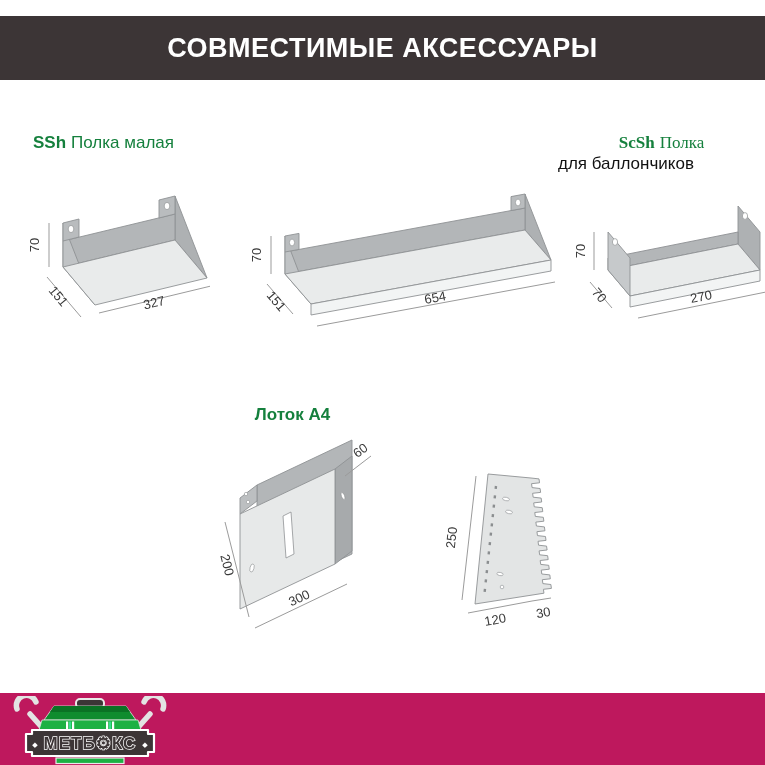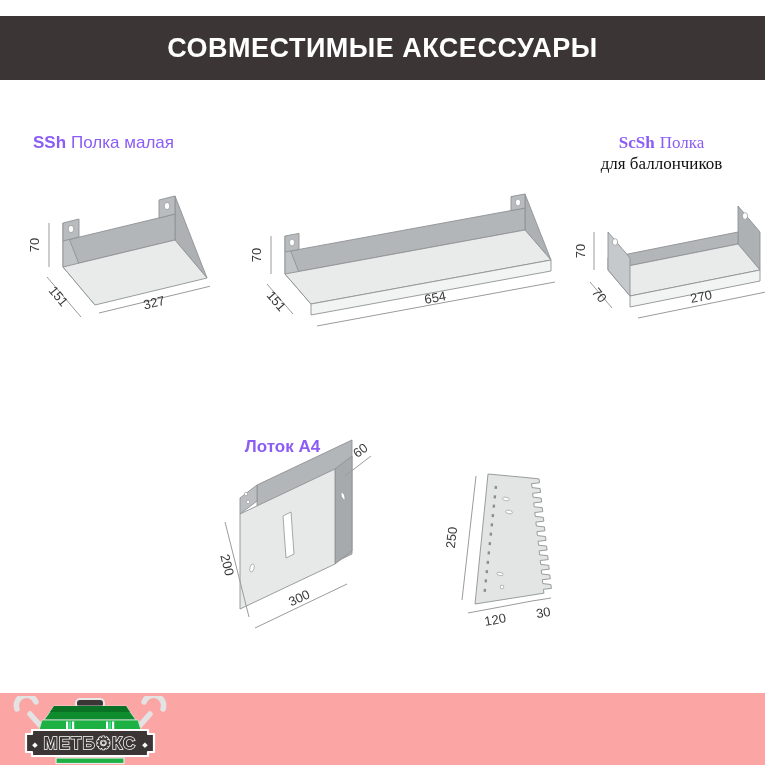--- a/index.html
+++ b/index.html
@@ -4,29 +4,29 @@
 <style>
   html,body{margin:0;padding:0;background:#888;}
   .page{position:relative;width:765px;height:765px;background:#fff;overflow:hidden;
         font-family:"Liberation Sans", sans-serif;}
   
   .hdr{position:absolute;left:0;top:16px;width:765px;height:64px;background:#3c3536;
        display:flex;align-items:center;justify-content:center;}
   .hdr h1{margin:0;color:#fff;font-size:27px;font-weight:bold;letter-spacing:.5px;}
   
   .prod{position:absolute;}
-  .ptitle{font-size:17px;color:#8b5cf6;line-height:21px;white-space:nowrap;}
+  .ptitle{font-size:17px;color:#15803d;line-height:21px;white-space:nowrap;}
   .ptitle .b{font-weight:bold;}
   .ptitle .rest{margin-left:5px;}
   .tcenter{text-align:center;}
-  .ptitle2{font-size:17px;color:#111;line-height:21px;text-align:center;font-family:Liberation Serif, serif;}
+  .ptitle2{font-size:17px;color:#111;line-height:21px;text-align:left;}
   .draw{position:absolute;}
   svg text.dim{font-family:"Liberation Sans",sans-serif;font-size:13px;fill:#3a3a3a;}
   
-  .ftr{position:absolute;left:0;top:693px;width:765px;height:72px;background:#fca5a5;overflow:hidden;}
+  .ftr{position:absolute;left:0;top:693px;width:765px;height:72px;background:#be185d;overflow:hidden;}
   .logo{position:absolute;left:10px;top:3px;}
 </style>
 </head>
 <body>
 
 <div class="page">
 
   <div class="hdr">
     <h1>СОВМЕСТИМЫЕ АКСЕССУАРЫ</h1>
   </div>
@@ -101,21 +101,21 @@
         <line x1="32" y1="84" x2="54" y2="110"></line>
         <line x1="80" y1="120" x2="208" y2="94"></line>
       </g>
       <text class="dim" text-anchor="middle" transform="rotate(-90 27 53)" x="27" y="53">70</text>
       <text class="dim" text-anchor="middle" transform="rotate(50 38 100)" x="38" y="100">70</text>
       <text class="dim" text-anchor="middle" transform="rotate(-11 144 103)" x="144" y="103">270</text>
     </svg>
   </div>
 
   <div class="prod" style="left:180px;top:400px;width:205px;height:240px;">
-    <div class="ptitle tcenter" style="position:absolute;left:0;top:4px;width:100%;margin-top:32px;">
+    <div class="ptitle tcenter" style="position:absolute;left:10px;top:4px;width:100%;">
       <span class="b">Лоток А4</span>
     </div>
     <svg class="draw" style="left:15px;top:36px;" width="205" height="200" viewBox="0 0 205 200">
       <g stroke="#8f9294" stroke-width="0.9" stroke-linejoin="round">
         <polygon points="62,49 157,4 157,118 62,163" fill="#b3b6b8"></polygon>
         <polygon points="140,33 157,20 157,115 140,128" fill="#a7aaac"></polygon>
         <polygon points="45,78 62,65 62,49 45,62" fill="#bcbfc1"></polygon>
         <polygon points="45,78 140,33 140,128 45,173" fill="#e7e9e9"></polygon>
         <polygon points="88,80 96,76 99,118 91,122" fill="#fff" stroke-width="0.8"></polygon>
         <ellipse cx="51" cy="58" rx="1.7" ry="1.7" fill="#fff" stroke-width="0.6"></ellipse>

